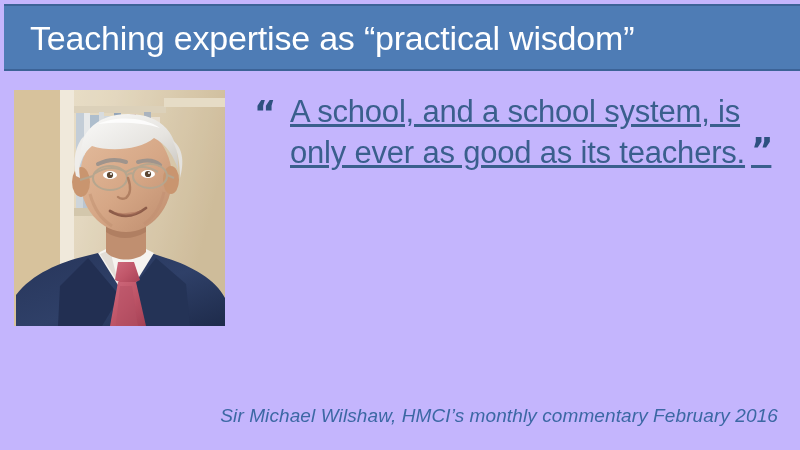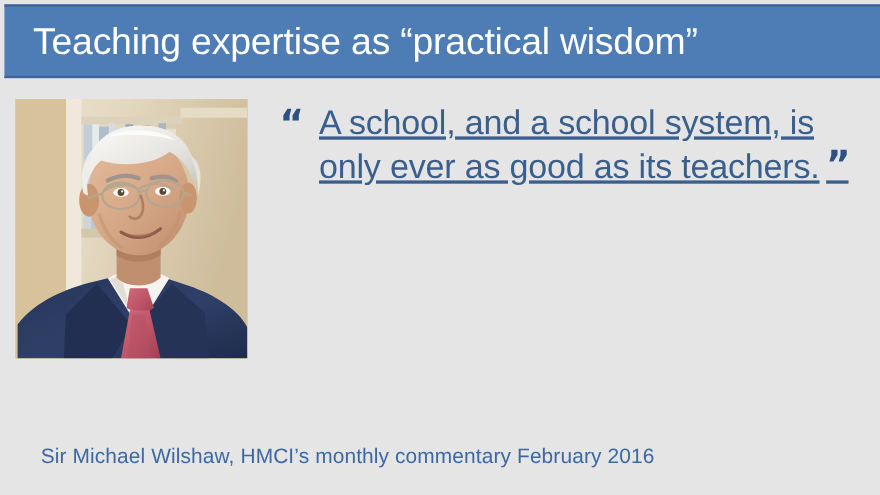--- a/index.html
+++ b/index.html
@@ -11,21 +11,21 @@
     width: 800px;
     height: 450px;
     overflow: hidden;
     font-family: "Liberation Sans", sans-serif;
     position: relative;
   }
 
   #slide {
     position: absolute;
     inset: 0;
-    background: #e5e5e5;
+    background: #c4b5fd;
   }
 
   
   #title-bar {
     position: absolute;
     left: 4px;
     top: 4px;
     width: 796px;
     height: 67px;
     background: #4e7cb5;
@@ -94,26 +94,26 @@
     padding-left: 6px;
     vertical-align: 1px;
   }
 
   
   #attribution {
     position: absolute;
     left: 0;
     right: 22px;
     top: 405px;
-    text-align: left;
+    text-align: right;
     font-size: 19px;
+    font-style: italic;
     color: #3c68a4;
     letter-spacing: 0.1px;
     white-space: nowrap;
-    padding-left: 37px;
   }
 </style>
 </head>
 <body>
 
 <div id="slide">
 
   <div id="title-bar">
     <div id="title-text">Teaching expertise as “practical wisdom”</div>
   </div>

